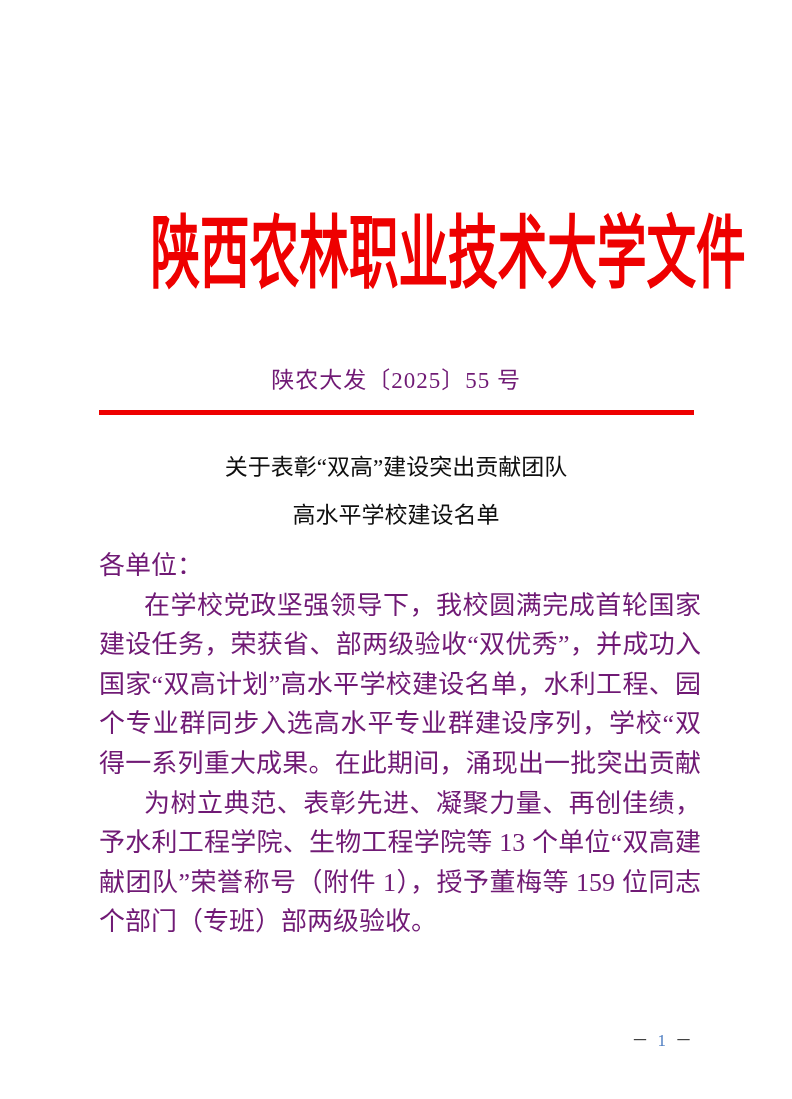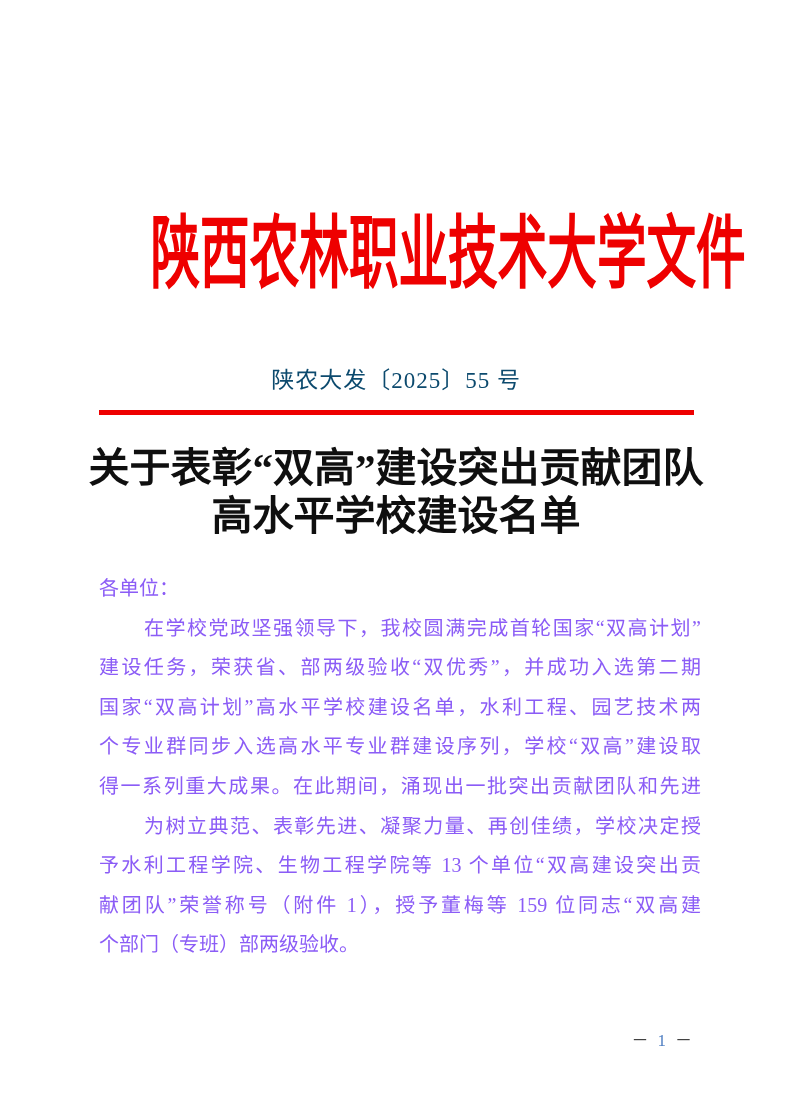--- a/index.html
+++ b/index.html
@@ -32,21 +32,21 @@
     letter-spacing: 0;
   }
 
   
   .doc-number {
     position: absolute;
     top: 366px;
     left: 0;
     width: 100%;
     text-align: center;
-    color: #0c4a6e;
+    color: #701a75;
     font-size: 23px;
     line-height: 30px;
     letter-spacing: 1px;
   }
 
   
   .red-rule {
     position: absolute;
     top: 410px;
     left: 99px;
@@ -56,34 +56,33 @@
   }
 
   
   .doc-title {
     position: absolute;
     top: 444px;
     left: 0;
     width: 100%;
     text-align: center;
     color: #0f0f0f;
-    font-weight: bold;
-    font-size: 41px;
+    font-weight: normal;
+    font-size: 23px;
     line-height: 48px;
   }
 
   
   .body-text {
     position: absolute;
     top: 546px;
     left: 99px;
     width: 602px;
-    color: #8b5cf6;
-    font-size: 20px;
-    margin-top: 23px;
+    color: #701a75;
+    font-size: 26px;
   }
   .body-line {
     height: 39.6px;
     line-height: 39.6px;
     overflow: hidden;
     text-align: justify;
     text-justify: inter-character;
   }
   .body-line.mid   { text-align-last: justify; }
   .body-line.first { text-align-last: justify; text-indent: 45px; }

